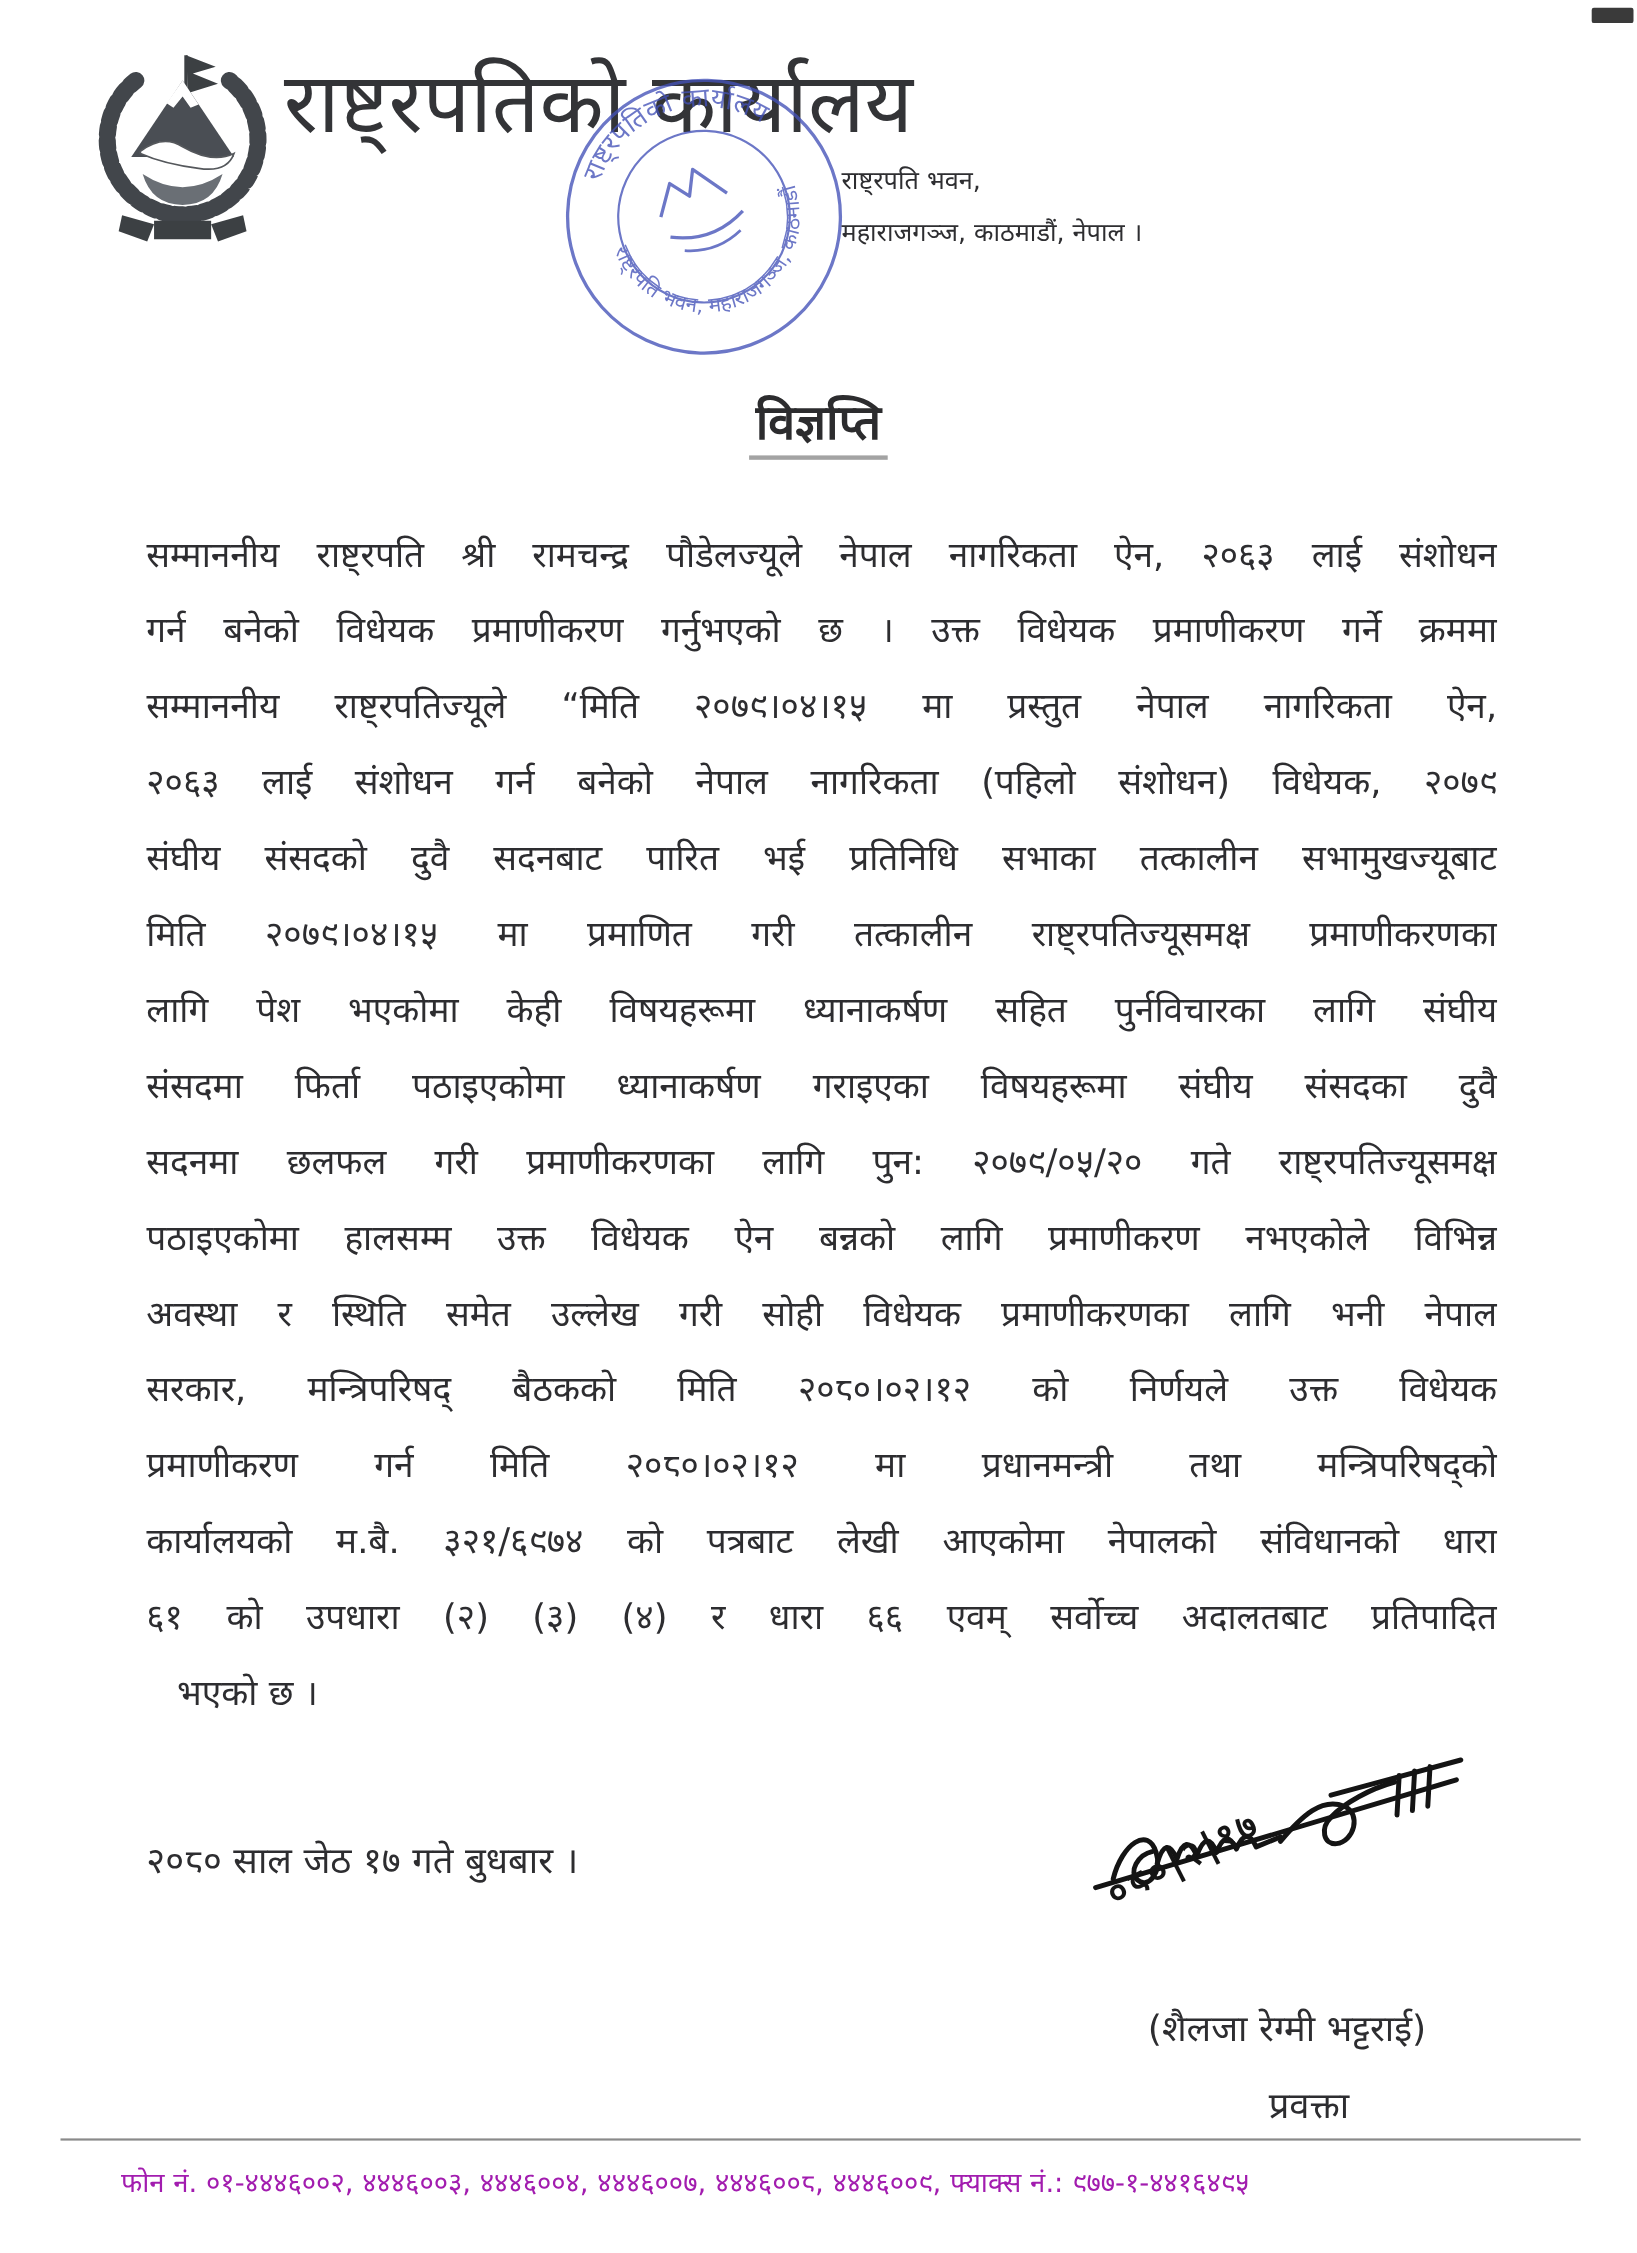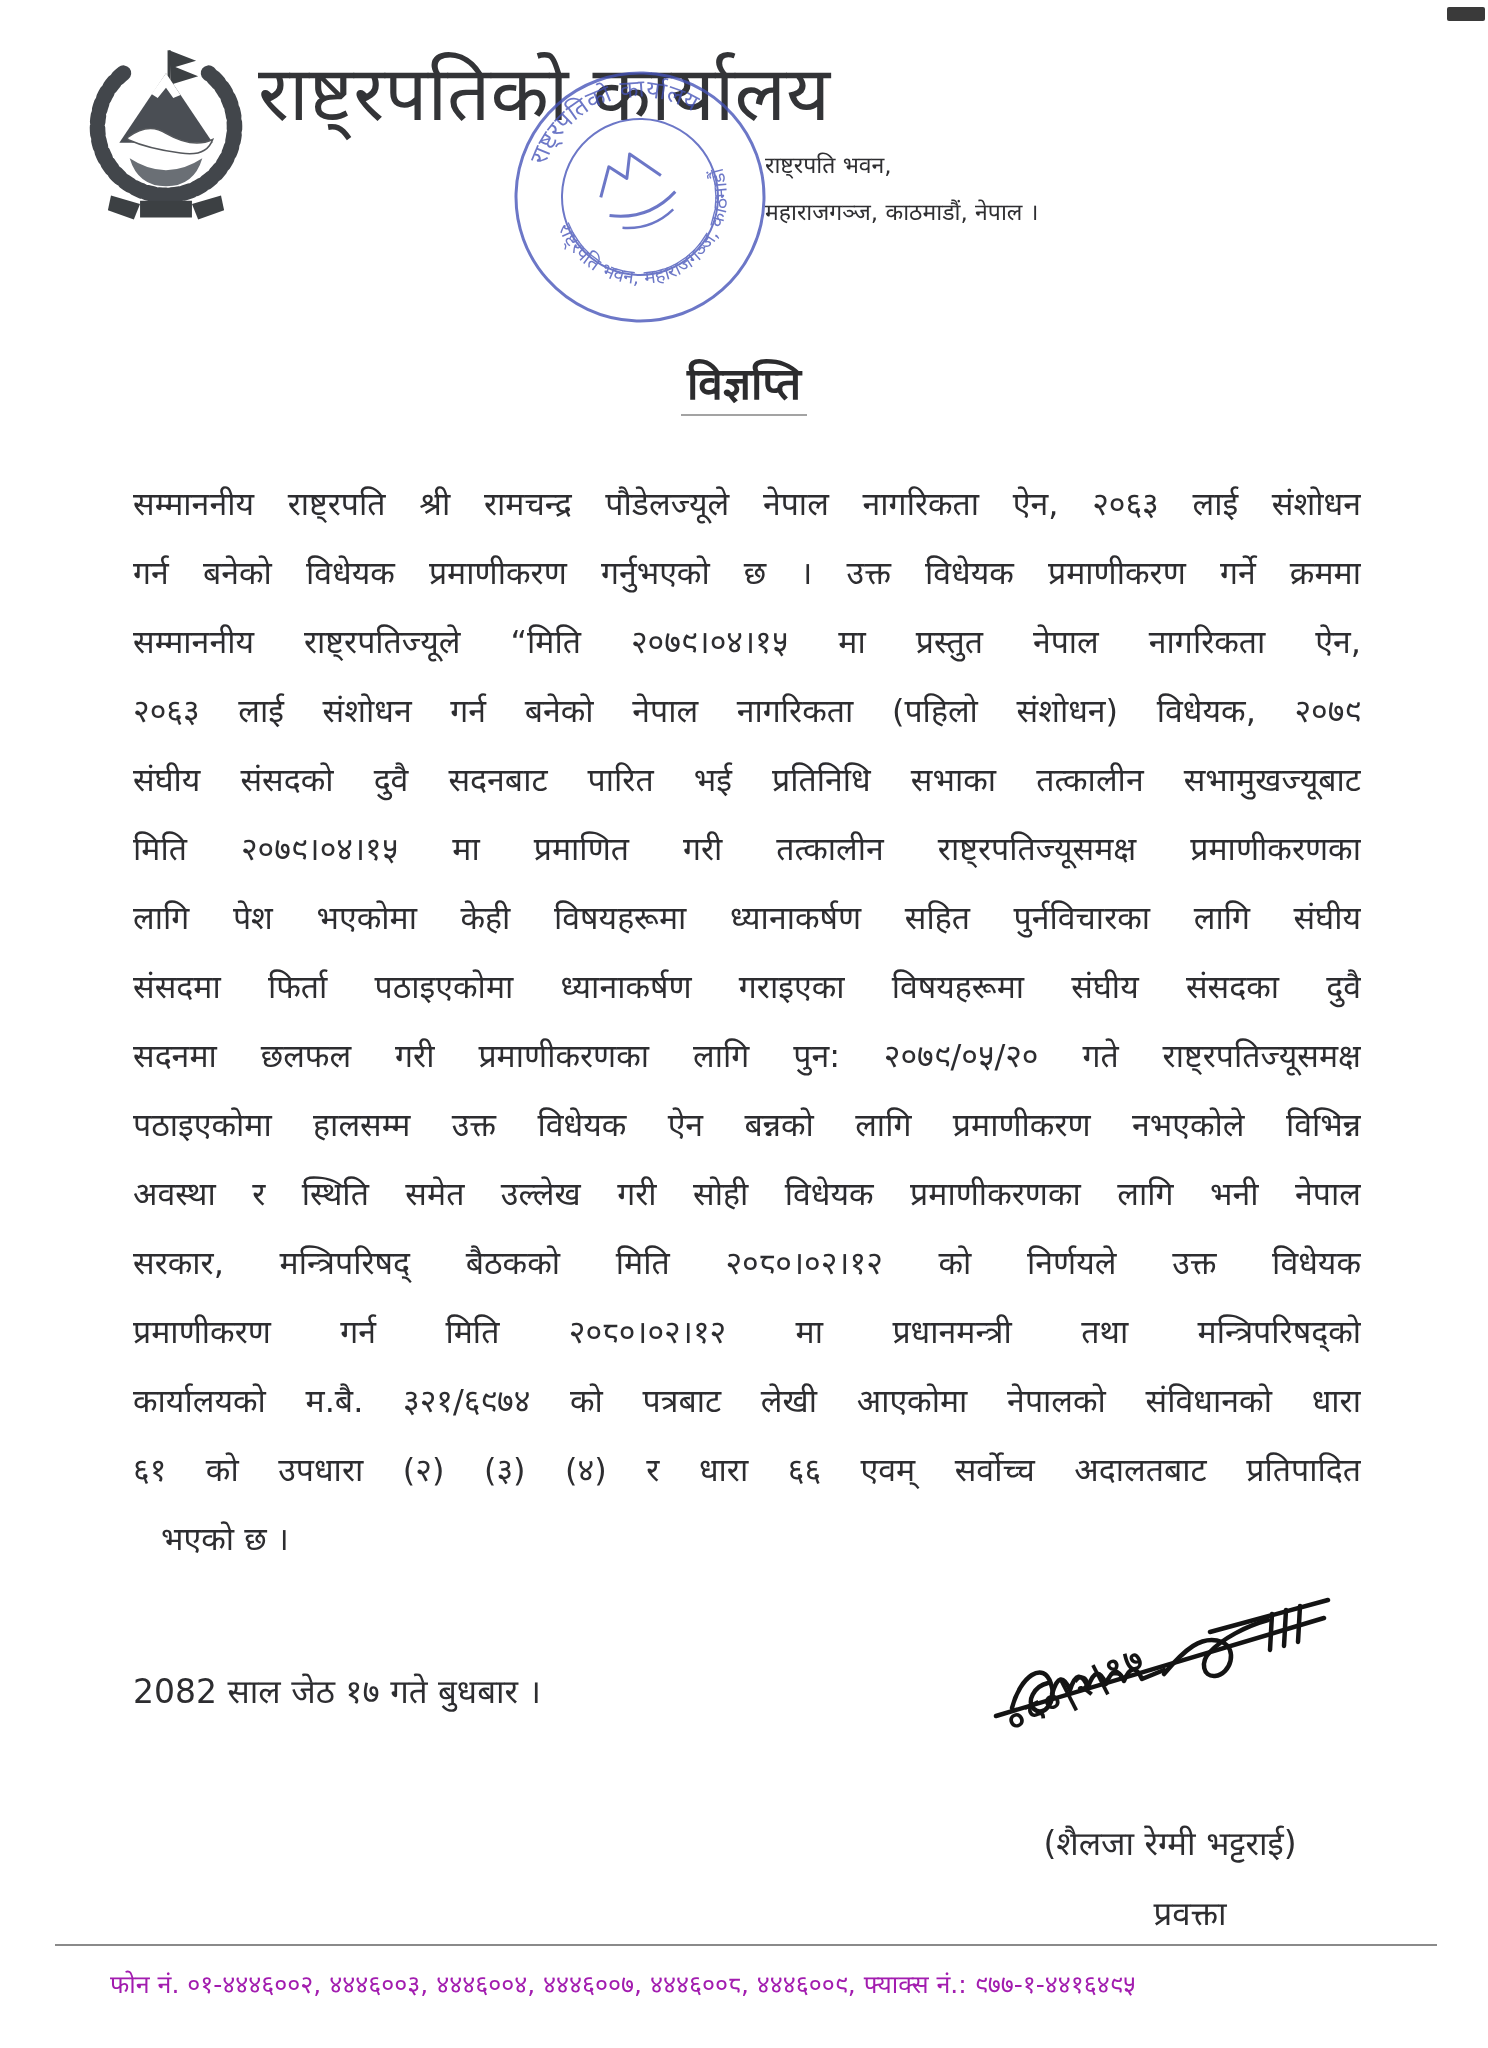--- a/index.html
+++ b/index.html
@@ -23,21 +23,21 @@
     transform:rotate(-20deg);opacity:.78;pointer-events:none;
   }
   .address{
     left:765px;top:142px;width:420px;
     font-size:23px;line-height:47px;color:#2e2e31;
   }
   
   .notice-wrap{left:0;top:352px;width:1488px;text-align:center;}
   .notice{
     display:inline-block;font-size:44px;font-weight:bold;color:#2c2c2e;
-    border-bottom:2px solid #a3a3a3;padding:0 6px 2px 6px;
+    border-bottom:4px solid #a3a3a3;padding:0 6px 2px 6px;
   }
   
   .body-block{left:133px;top:470px;width:1228px;font-size:32px;color:#2d2d30;}
   .bline{
     height:69px;line-height:69px;overflow:hidden;
     text-align:justify;text-align-last:justify;
   }
   .bline.last{text-align-last:left;margin-left:28px;}
   .date-line{left:133px;top:1668px;font-size:33px;white-space:nowrap;color:#2d2d30;}
   
@@ -115,21 +115,21 @@
   <div class="bline">सदनमा छलफल गरी प्रमाणीकरणका लागि पुन: २०७९/०५/२० गते राष्ट्रपतिज्यूसमक्ष</div>
   <div class="bline">पठाइएकोमा हालसम्म उक्त विधेयक ऐन बन्नको लागि प्रमाणीकरण नभएकोले विभिन्न</div>
   <div class="bline">अवस्था र स्थिति समेत उल्लेख गरी सोही विधेयक प्रमाणीकरणका लागि भनी नेपाल</div>
   <div class="bline">सरकार, मन्त्रिपरिषद् बैठकको मिति २०८०।०२।१२ को निर्णयले उक्त विधेयक</div>
   <div class="bline">प्रमाणीकरण गर्न मिति २०८०।०२।१२ मा प्रधानमन्त्री तथा मन्त्रिपरिषद्को</div>
   <div class="bline">कार्यालयको म.बै. ३२१/६९७४ को पत्रबाट लेखी आएकोमा नेपालको संविधानको धारा</div>
   <div class="bline">६१ को उपधारा (२) (३) (४) र धारा ६६ एवम् सर्वोच्च अदालतबाट प्रतिपादित</div>
   <div class="bline last">भएको छ ।</div>
 </div>
 
-<div class="abs date-line">2082 साल जेठ १७ गते बुधबार ।</div>
+<div class="abs date-line">२०८० साल जेठ १७ गते बुधबार ।</div>
 
 <svg class="abs sig-scrawl" viewBox="0 0 352 150" aria-hidden="true">
   <g fill="none" stroke="#141414" stroke-width="4.5" stroke-linecap="round" stroke-linejoin="round">
     <path d="M24,120 C32,88 56,72 63,96 C69,113 56,130 46,121 C38,114 46,98 60,95"></path>
     <path d="M64,106 q8,-27 18,-4 q8,-25 18,-3 q9,-25 18,-3 q9,-23 18,-3 q9,-22 18,-2 L176,82"></path>
     <path d="M176,86 C196,62 214,46 234,54 C250,61 243,86 227,88 C215,89 212,74 222,64 C234,51 258,38 280,32"></path>
     <path d="M282,62 L284,26 M296,58 L298,22 M310,54 L312,18"></path>
     <path d="M8,128 L336,30"></path>
     <path d="M222,44 L340,12"></path>
   </g>

